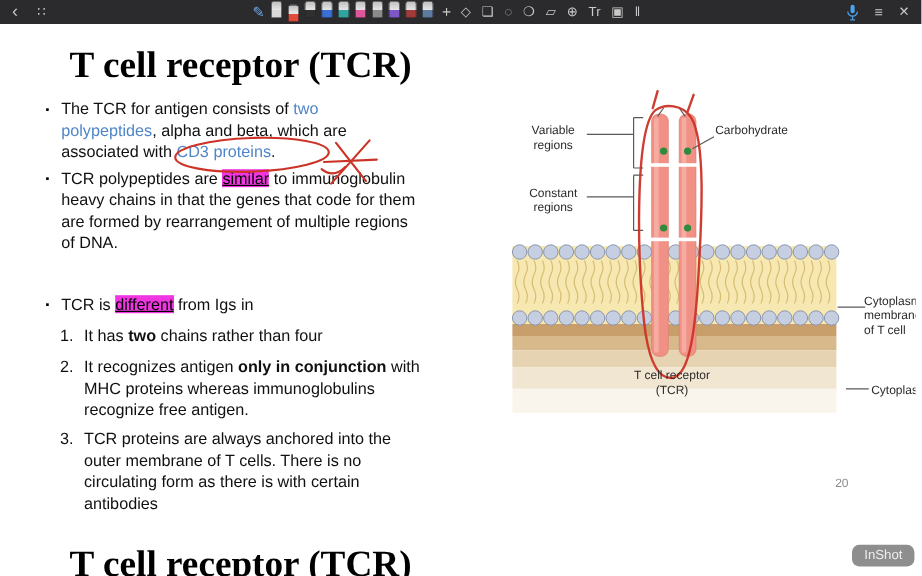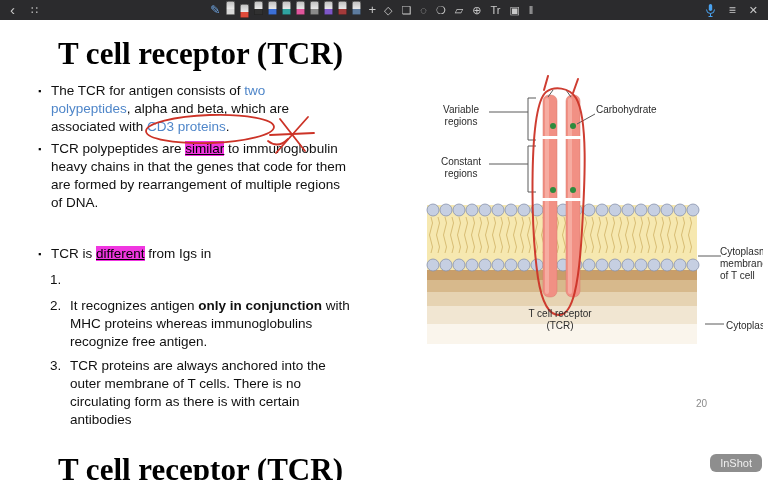--- a/index.html
+++ b/index.html
@@ -131,20 +131,21 @@
 of DNA.</span></span>
     </div>
 
     <div class="para bullet" style="top:225px">
       <span class="marker">▪</span>
       <span class="ptext"><span>TCR is </span><span class="seg-hl">different</span><span> from Igs in</span></span>
     </div>
 
     <div class="para num" style="top:251px">
       <span class="nmark">1.</span>
+      <span class="ptext"><span>It has </span><span class="seg-b">two</span><span> chains rather than four</span></span>
     </div>
 
     <div class="para num" style="top:277px">
       <span class="nmark">2.</span>
       <span class="ptext"><span>It recognizes antigen </span><span class="seg-b">only in conjunction</span><span> with
 MHC proteins whereas immunoglobulins
 recognize free antigen.</span></span>
     </div>
 
     <div class="para num" style="top:337px">

